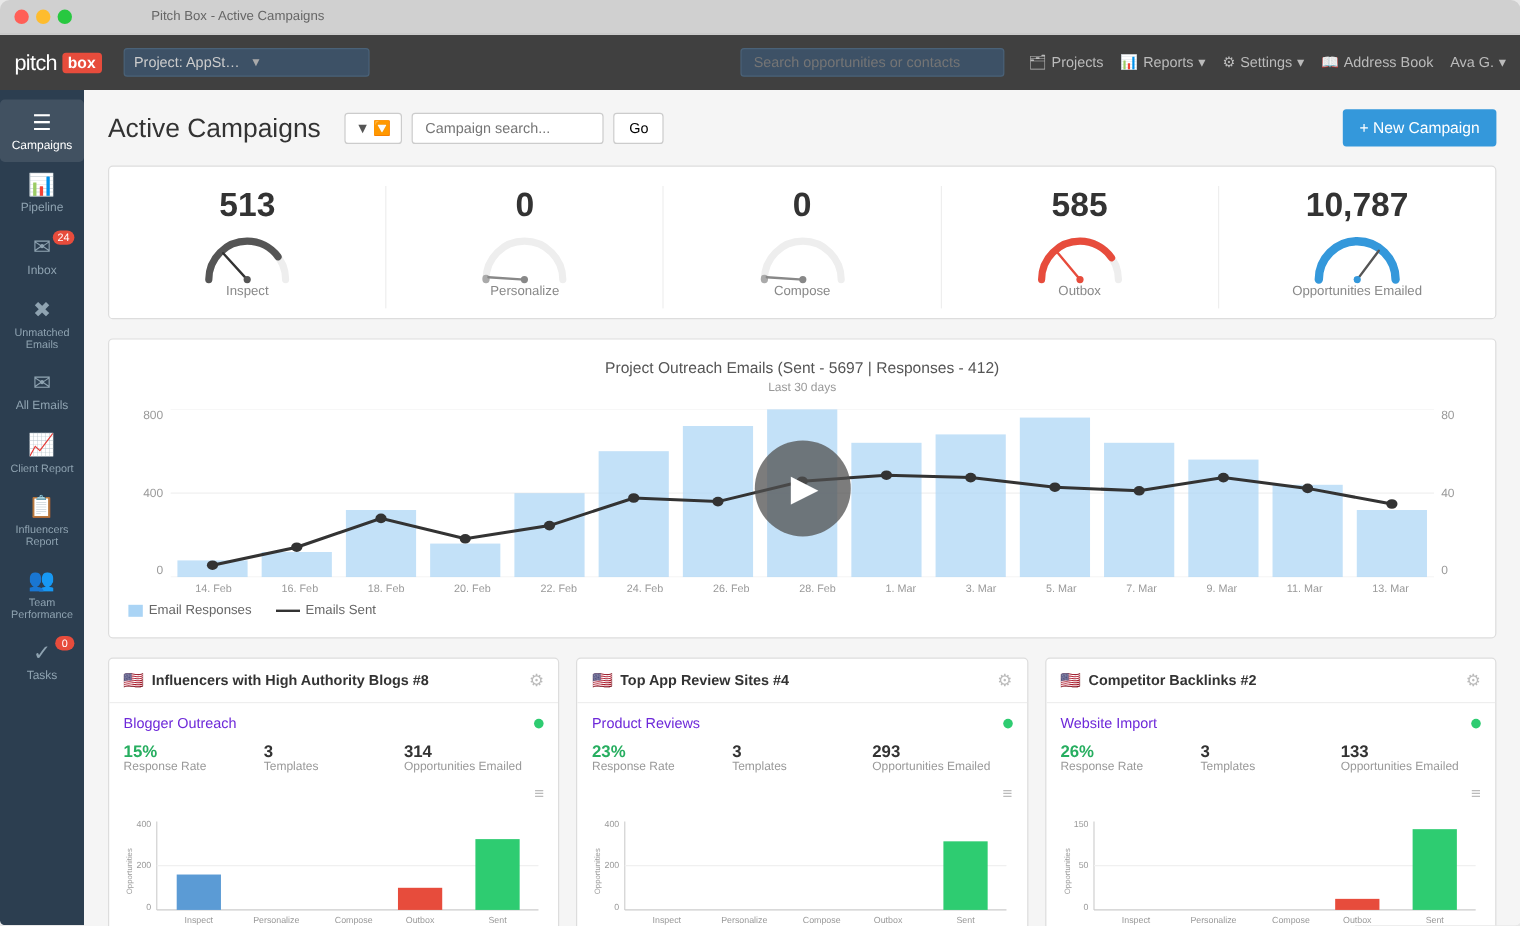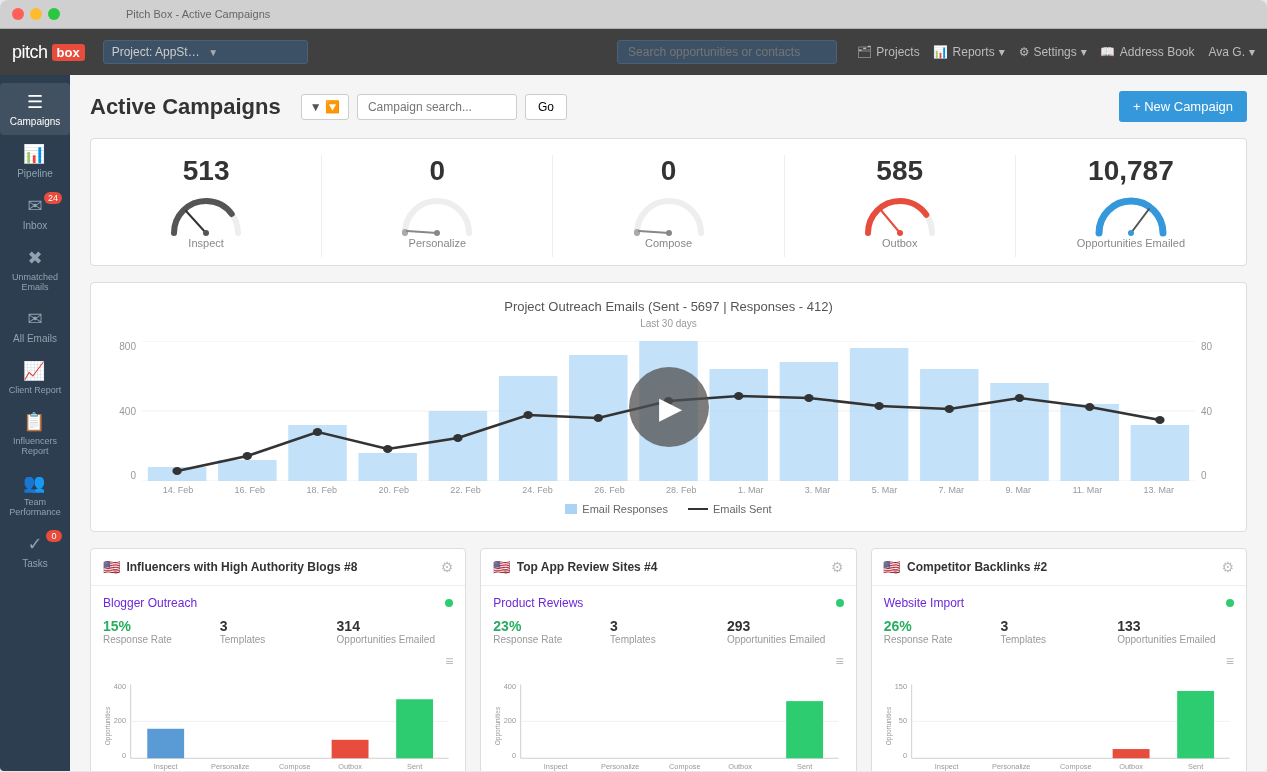--- a/index.html
+++ b/index.html
@@ -109,21 +109,21 @@
     
     .main-content { flex: 1; background: #f5f5f5; overflow-y: auto; padding: 16px 20px; }
 
     
     .page-header {
       display: flex;
       align-items: center;
       justify-content: space-between;
       margin-bottom: 16px;
     }
-    .page-title { font-size: 22px; font-weight: 700; color: #333; margin-right: 12px; }
+    .page-title { font-size: 22px; font-weight: 400; color: #333; margin-right: 12px; }
     .header-left { display: flex; align-items: center; gap: 8px; }
     .filter-btn {
       background: #fff;
       border: 1px solid #ccc;
       border-radius: 3px;
       padding: 5px 8px;
       font-size: 12px;
       color: #555;
       display: flex;
       align-items: center;
@@ -194,21 +194,21 @@
     }
     .chart-title { text-align: center; font-size: 13px; color: #555; margin-bottom: 4px; }
     .chart-subtitle { text-align: center; font-size: 10px; color: #999; margin-bottom: 12px; }
     .chart-container { display: flex; position: relative; height: 140px; }
     .chart-y-axis { width: 35px; display: flex; flex-direction: column; justify-content: space-between; align-items: flex-end; padding-right: 6px; font-size: 10px; color: #999; }
     .chart-y-axis-right { width: 35px; display: flex; flex-direction: column; justify-content: space-between; align-items: flex-start; padding-left: 6px; font-size: 10px; color: #999; }
     .chart-inner { flex: 1; position: relative; }
     .bars-svg { width: 100%; height: 100%; }
     .x-labels { display: flex; justify-content: space-around; padding-left: 35px; padding-right: 35px; margin-top: 4px; }
     .x-label { font-size: 9px; color: #999; text-align: center; }
-    .chart-legend { display: flex; justify-content: center; gap: 20px; margin-top: 8px; font-size: 11px; color: #666; }
+    .chart-legend { display: flex; gap: 20px; margin-top: 8px; font-size: 11px; color: #666; }
     .legend-item { display: flex; align-items: center; gap: 5px; }
     .legend-line { width: 20px; height: 2px; background: #333; }
     .legend-bar { width: 12px; height: 10px; background: #aad4f5; }
 
     
     .video-overlay {
       position: absolute;
       top: 50%;
       left: 50%;
       transform: translate(-50%, -50%);

